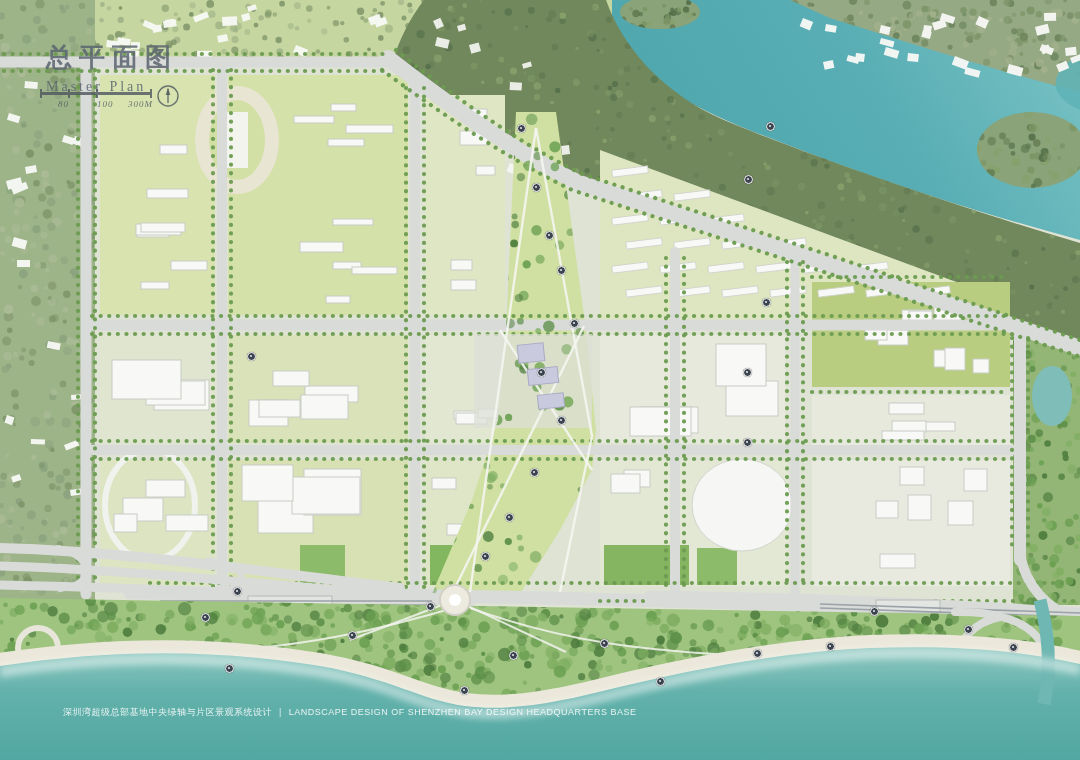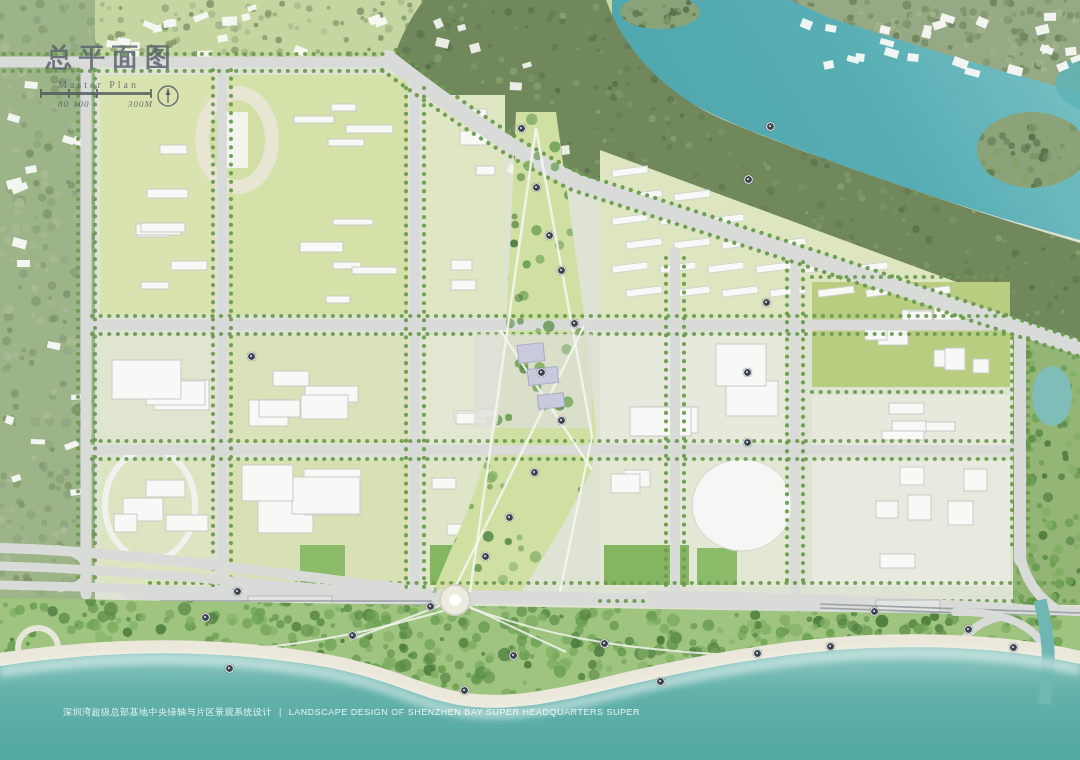--- a/index.html
+++ b/index.html
@@ -17,29 +17,29 @@
   .road{stroke:var(--road);fill:none;stroke-linecap:round;}
   .rail{stroke:#9aa1a7;stroke-width:1.6;fill:none;}
   .treeline{fill:none;stroke:var(--tree);stroke-width:4.2;stroke-linecap:round;
             stroke-dasharray:0.1 8.5;opacity:.95;}
   .axis{fill:#cfe0a2;}
   .whitepath{stroke:#f4f5f0;stroke-width:2.4;fill:none;opacity:.9;}
   .parkpath{stroke:#f2f3ee;stroke-width:2;fill:none;opacity:.85;}
   
   .title-block{position:absolute;left:46px;top:40px;color:var(--title);}
   .title-zh{font-size:26px;letter-spacing:7px;font-weight:bold;opacity:.85;}
-  .title-en{font-size:10px;letter-spacing:3px;margin-top:4px;opacity:.85;margin-left:12px;}
+  .title-en{font-size:14px;letter-spacing:3px;margin-top:4px;opacity:.85;}
   .scale-wrap{position:absolute;left:40px;top:92px;width:180px;color:#4e565e;}
   .scale-bar{position:relative;width:112px;height:3px;background:#4e565e;opacity:.8;}
   .scale-bar i{position:absolute;top:-3px;width:2px;height:9px;background:#4e565e;}
   .scale-bar .t0{left:0;} .scale-bar .t1{left:28px;} .scale-bar .t2{left:56px;} .scale-bar .t3{left:110px;}
   .scale-labels{position:relative;width:140px;font-size:9px;letter-spacing:1px;
                 margin-top:4px;opacity:.8;font-style:italic;}
   .scale-labels span{position:absolute;}
-  .scale-labels .l0{left:18px;} .scale-labels .l1{left:33px;} .scale-labels .l2{left:88px;}
+  .scale-labels .l0{left:18px;} .scale-labels .l1{left:57px;} .scale-labels .l2{left:88px;}
   .north{position:absolute;left:116px;top:-8px;width:24px;height:24px;}
   .caption{position:absolute;left:63px;top:706px;color:rgba(255,255,255,.85);
            font-family:"Liberation Sans",sans-serif;font-size:9px;letter-spacing:.5px;
            white-space:nowrap;}
   .caption .sep{margin:0 7px;opacity:.9;}
   .marker{position:absolute;width:9px;height:9px;border-radius:50%;
           background:var(--marker);border:1px solid #fff;box-sizing:border-box;
           box-shadow:0 0 1px rgba(0,0,0,.6);}
   .marker::after{content:"";position:absolute;left:2.5px;top:2.5px;width:2px;height:2px;
           border-radius:50%;background:#fff;opacity:.9;}
@@ -2670,15 +2670,15 @@
       <div class="marker" style="left: 1008.5px; top: 642.5px;"></div>
       <div class="marker" style="left: 246.5px; top: 351.5px;"></div>
       <div class="marker" style="left: 761.5px; top: 297.5px;"></div>
       <div class="marker" style="left: 742.5px; top: 367.5px;"></div>
       <div class="marker" style="left: 742.5px; top: 437.5px;"></div>
       <div class="marker" style="left: 765.5px; top: 121.5px;"></div>
       <div class="marker" style="left: 743.5px; top: 174.5px;"></div>
     </div>
 
   <div class="caption">
-    <span>深圳湾超级总部基地中央绿轴与片区景观系统设计</span><span class="sep">|</span><span>LANDSCAPE DESIGN OF SHENZHEN BAY SUPER HEADQUARTERS SUPER</span>
+    <span>深圳湾超级总部基地中央绿轴与片区景观系统设计</span><span class="sep">|</span><span>LANDSCAPE DESIGN OF SHENZHEN BAY DESIGN HEADQUARTERS BASE</span>
   </div>
 </div>
 
 </body></html>

